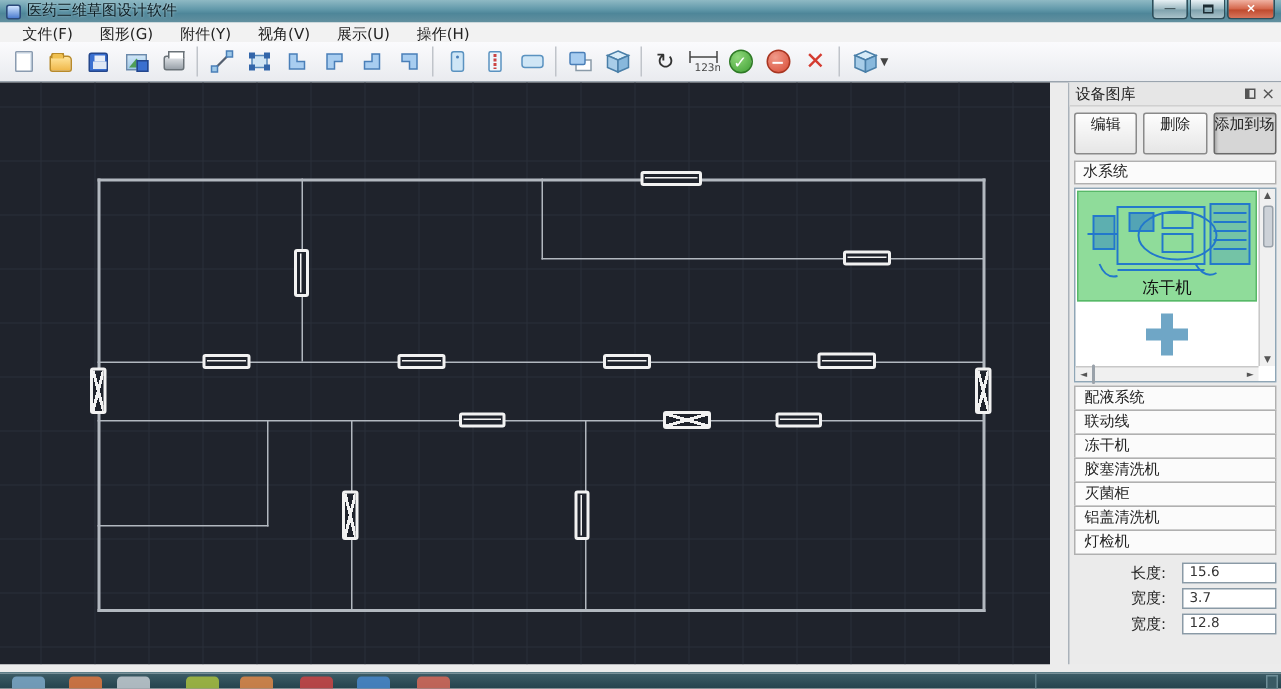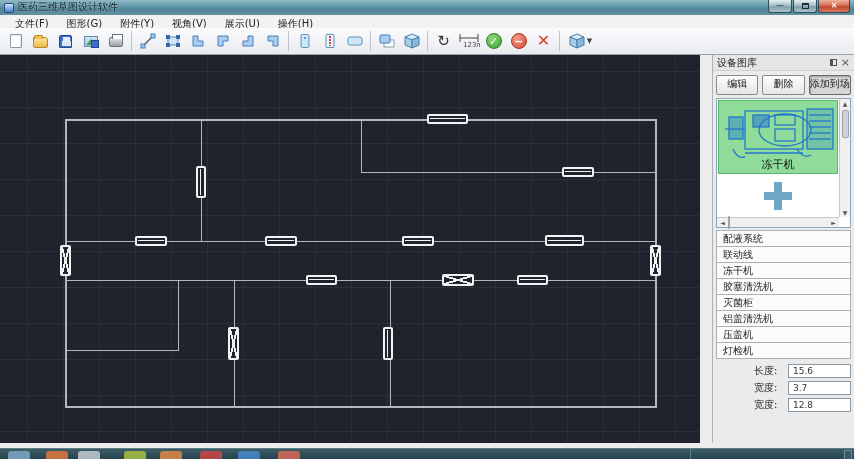--- a/index.html
+++ b/index.html
@@ -7,21 +7,21 @@
     font-family:"DejaVu Sans","Liberation Sans",sans-serif; font-size:11px; }
   #app { position:relative; width:854px; height:459px; background:#ececec; }
 
   
   .titlebar { position:absolute; left:0; top:0; width:854px; height:15px;
     background:linear-gradient(#8fb9c4 0%, #639aab 40%, #4e8699 60%, #63909f 100%);
     display:flex; align-items:center; padding:0 4px; }
   .app-icon { width:10px; height:10px; background:linear-gradient(#cfe4ff,#4d7dd0);
     border:1px solid #2c4a7a; border-radius:2px; margin-right:4px; flex:0 0 auto; }
   .title-text { color:#0c1c22; font-size:10px; line-height:15px; white-space:nowrap;
-    text-shadow:0 0 2px rgba(255,255,255,.6);font-family:Liberation Mono, monospace; }
+    text-shadow:0 0 2px rgba(255,255,255,.6); }
   .win-btns { margin-left:auto; display:flex; height:13px; margin-top:-2px; }
   .win-btn { width:24px; height:13px; border:1px solid #2e4e5a; border-top:none;
     background:linear-gradient(#e8f1f5,#9cb9c2 50%,#7fa2ad 55%,#a9c2ca);
     color:#1c2c33; font-size:8px; line-height:11px; text-align:center;
     border-radius:0 0 3px 3px; margin-left:1px; }
   .win-btn.close { width:32px; background:linear-gradient(#f0b2a2,#d4654a 50%,#bf4a2e 55%,#d8755c);
     color:#fff; font-weight:bold; }
   .max-glyph { display:inline-block; width:7px; height:6px; border:1px solid #1c2c33;
     border-top-width:2px; margin-top:3px; }
 
@@ -94,21 +94,21 @@
   .panel { width:144px; height:388px; background:#ebebeb; border-left:1px solid #aab2ba;
     display:flex; flex-direction:column; font-size:10px; }
   .panel-header { height:16px; display:flex; align-items:center; padding:0 4px;
     background:#e6e6e6; border-bottom:1px solid #d0d0d0; }
   .panel-title { font-size:10px; color:#222; }
   .panel-hicons { margin-left:auto; display:flex; align-items:center; gap:4px; color:#555; }
   .dock-box { width:7px; height:7px; border:1px solid #555; border-left-width:3px; }
   .panel-close { font-size:11px; line-height:10px; }
 
   .btn-row { display:flex; padding:4px 3px 3px 3px; gap:4px; }
-  .pbtn { flex:1; height:20px; background:linear-gradient(#fdfdfd,#e6e6e6);
+  .pbtn { flex:1; height:28px; background:linear-gradient(#fdfdfd,#e6e6e6);
     border:1px solid #8a8a8a; border-radius:2px; font-size:10px; color:#222;
     text-align:center; line-height:16px; white-space:nowrap; overflow:hidden; }
   .pbtn.pressed { background:#d6d6d6; border-color:#6a6a6a; box-shadow:inset 1px 1px 2px rgba(0,0,0,.25); }
 
   .category { margin:1px 3px 2px 3px; height:16px; background:#fbfbfb; border:1px solid #b0b0b0;
     line-height:14px; padding-left:5px; color:#222; }
 
   .libbox { margin:0 3px; height:130px; background:#fff; border:1px solid #8fa6b6; position:relative; }
   .lib-inner { position:absolute; left:1px; top:1px; right:12px; bottom:10px; overflow:hidden; }
   .lib-item-sel { height:74px; background:#8fdc9a; border:1px solid #58b868; position:relative; }
@@ -339,20 +339,21 @@
           <span class="panel-close">×</span>
         </span>
       </div>
 
       <div class="btn-row">
         <div class="pbtn">编辑</div>
         <div class="pbtn">删除</div>
         <div class="pbtn pressed">添加到场景</div>
       </div>
 
+      <div class="category">水系统</div>
 
       <div class="libbox">
         <div class="lib-inner">
           <div class="lib-item-sel">
             <svg class="thumb-svg" width="116" height="58">
               <g stroke="#2277cc" fill="none" stroke-width="1.3">
                 <rect x="22" y="8" width="58" height="38"></rect>
                 <rect x="30" y="12" width="16" height="12" fill="#2277cc" fill-opacity=".55"></rect>
                 <rect x="52" y="12" width="20" height="10"></rect>
                 <rect x="52" y="26" width="20" height="12"></rect>
@@ -389,21 +390,20 @@
         </div>
       </div>
 
       <div class="dev-list">
         <div class="dev-item">配液系统</div>
         <div class="dev-item">联动线</div>
         <div class="dev-item">冻干机</div>
         <div class="dev-item">胶塞清洗机</div>
         <div class="dev-item">灭菌柜</div>
         <div class="dev-item">铝盖清洗机</div>
-        <div class="dev-item">压盖机</div>
         <div class="dev-item">灯检机</div>
       </div>
 
       <div class="fields">
         <div class="field-row">
           <span class="field-label">长度:</span>
           <span class="field-input">15.6</span>
         </div>
         <div class="field-row">
           <span class="field-label">宽度:</span>

